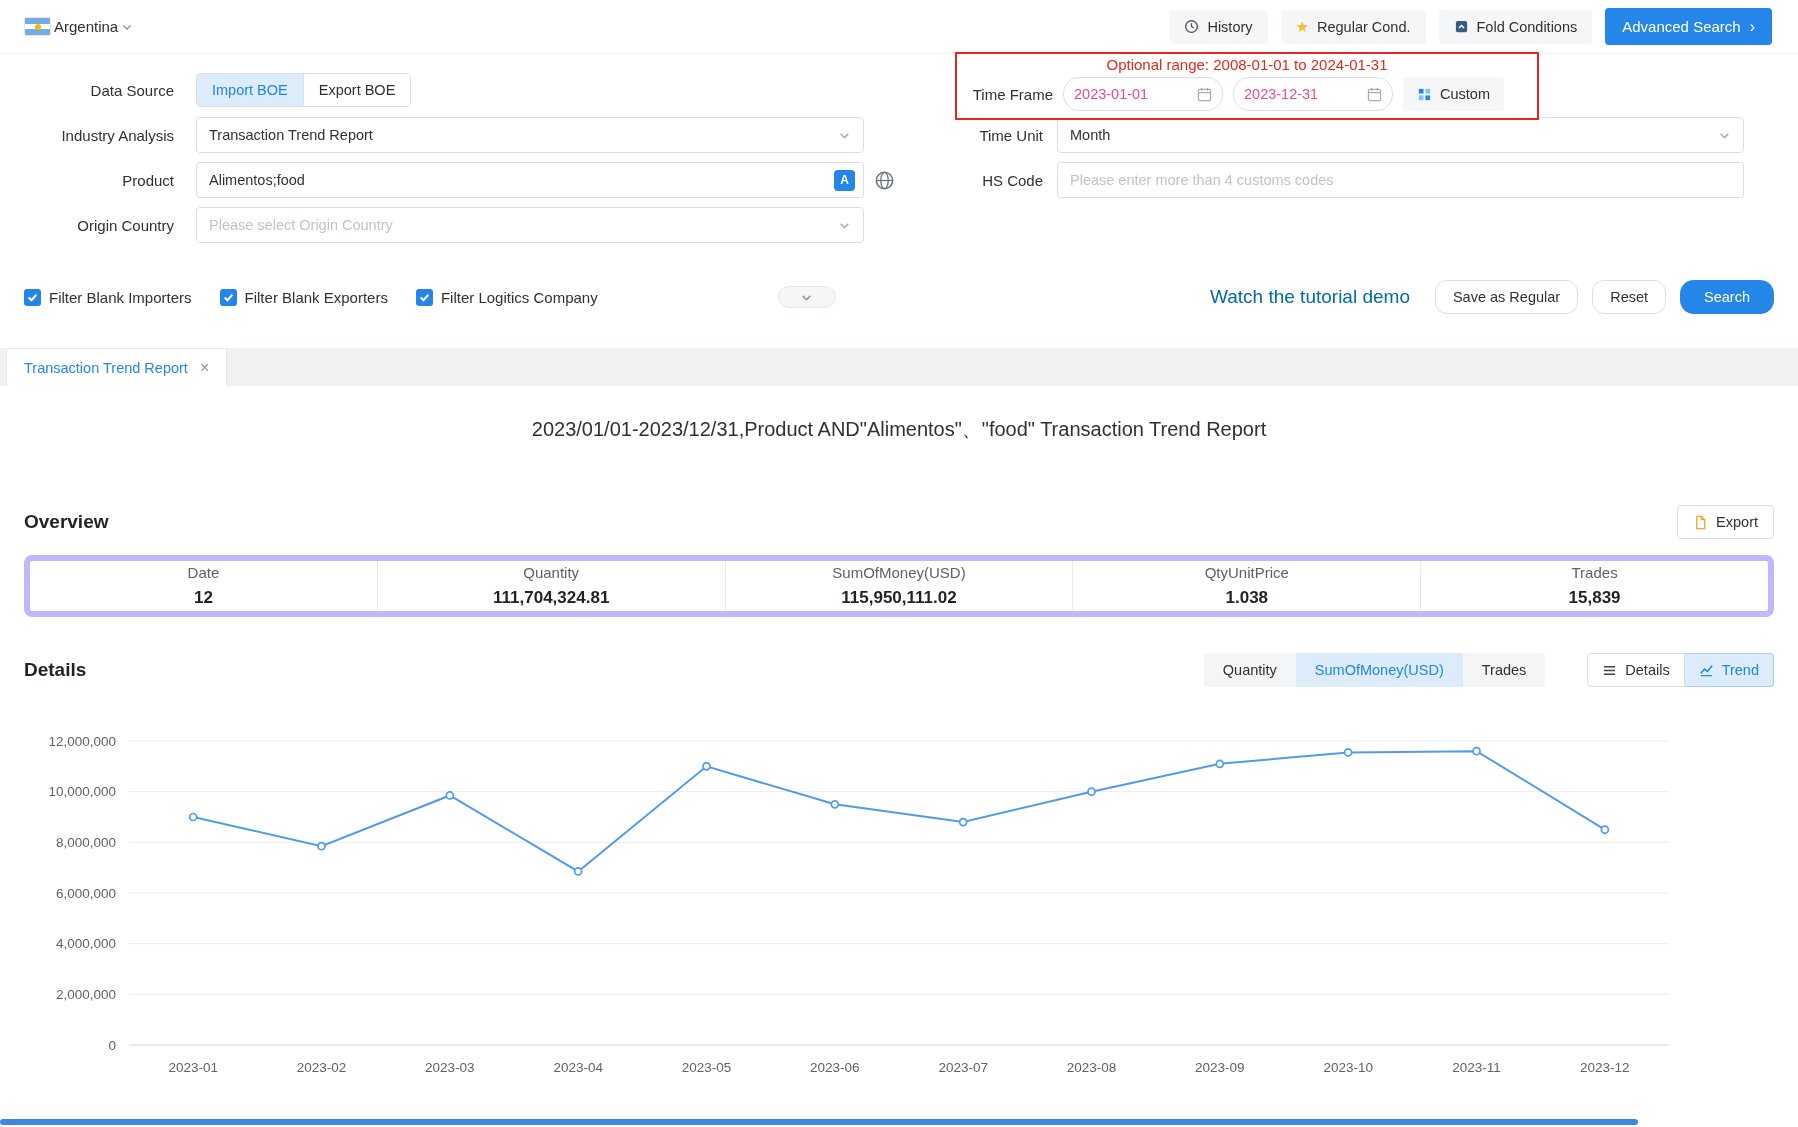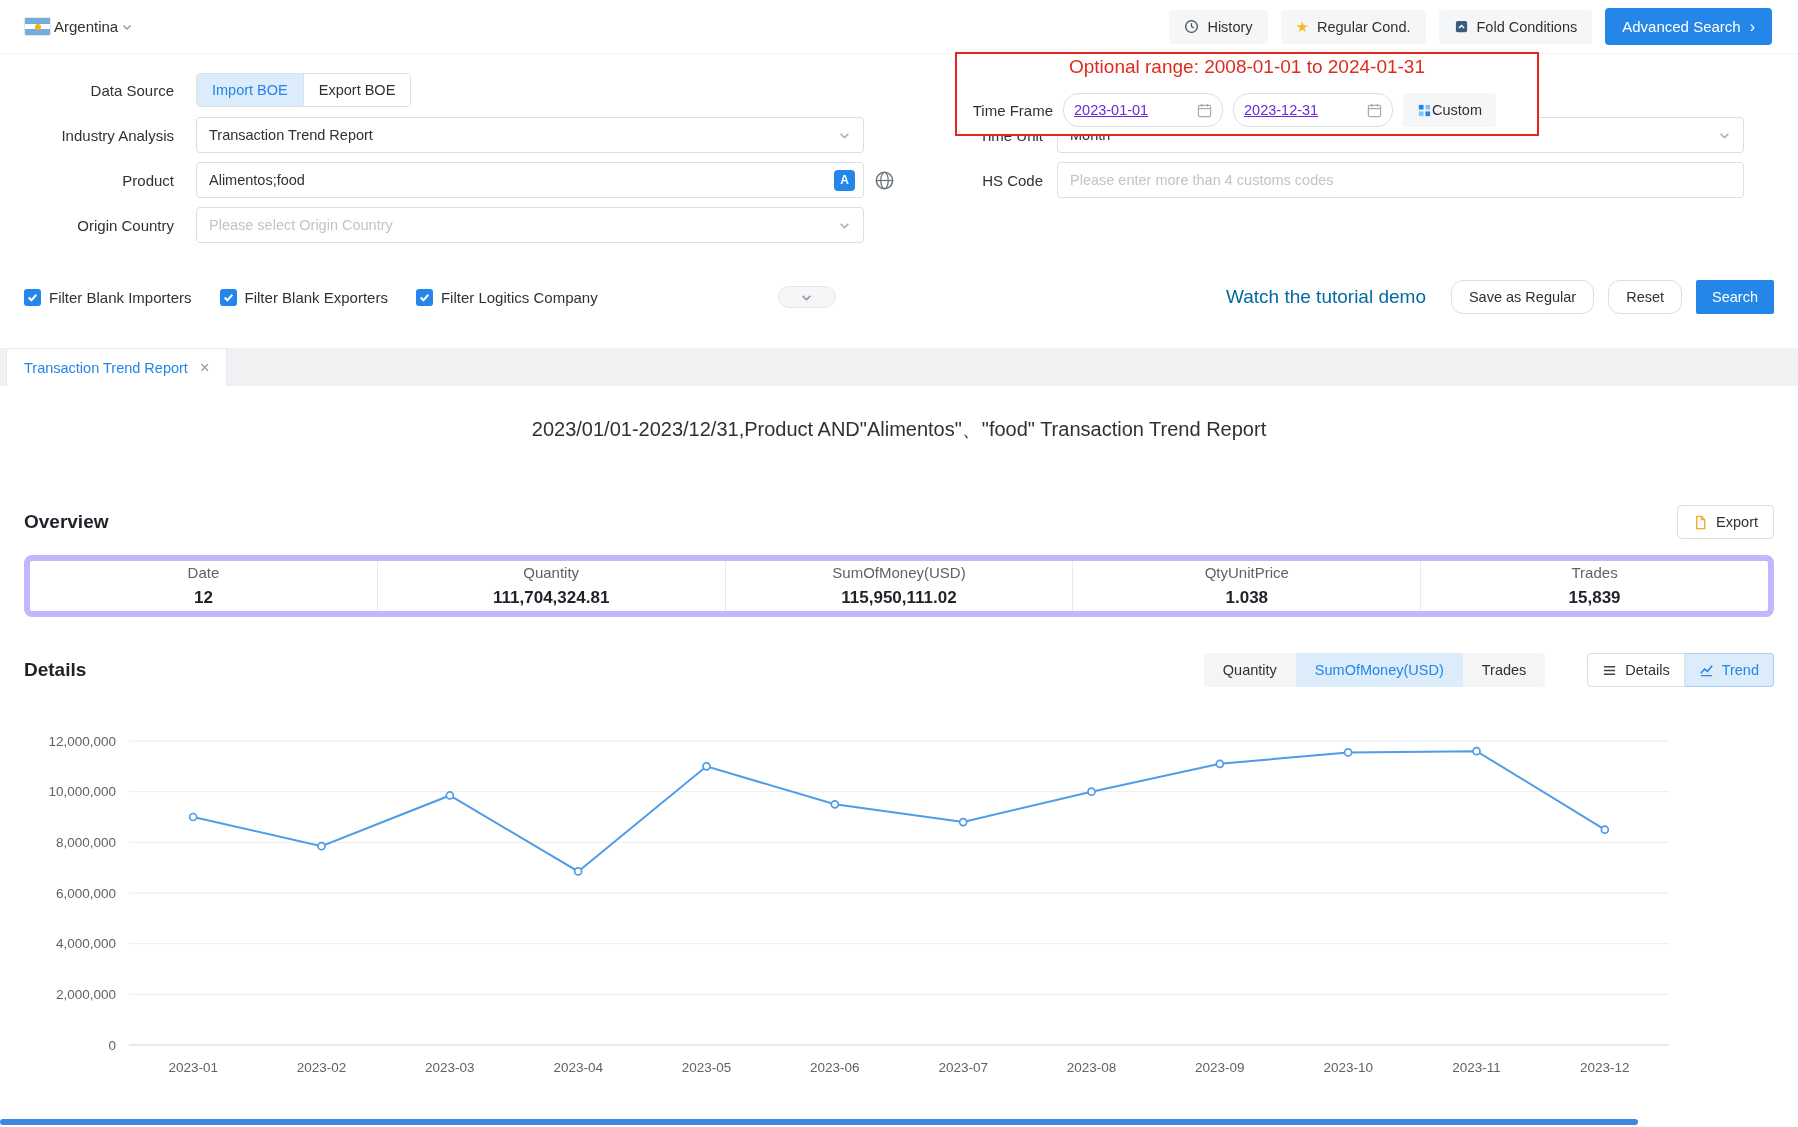--- a/index.html
+++ b/index.html
@@ -52,41 +52,41 @@
                      font-weight:bold; cursor:pointer; }
   .globe-btn { margin-left:10px; display:flex; align-items:center; cursor:pointer; }
 
   .hs-input { flex:1; height:36px; border:1px solid #dcdfe6; border-radius:4px; padding:0 12px;
               font-size:14.5px; color:#303133; outline:none; font-family:inherit; }
   .hs-input::placeholder { color:#bfc4cc; }
 
   
   .red-box { position:absolute; left:955px; top:-2px; width:584px; border:2px solid #e5261c;
              padding:2px 10px 7px; background:#fff; }
-  .optional-range { text-align:center; color:#e02a1f; font-size:19px; margin-bottom:15px; }
+  .optional-range { text-align:center; color:#e02a1f; font-size:15px; margin-bottom:4px; }
   .tf-row { display:flex; align-items:center; gap:10px; }
   .tf-lbl { width:86px; text-align:right; font-size:15px; color:#303133; flex-shrink:0; }
   .date-input { width:160px; height:34px; border:1px solid #dcdfe6; border-radius:16px; display:flex;
                 align-items:center; justify-content:space-between; padding:0 10px; font-size:14.5px;
-                color:#6d28d9; cursor:pointer; background:#fff;text-decoration:underline; }
-  .custom-btn { display:flex; align-items:center; background:#f5f6f7; border:none; border-radius:4px;
+                color:#ec4899; cursor:pointer; background:#fff; }
+  .custom-btn { display:flex; align-items:center; gap:8px; background:#f5f6f7; border:none; border-radius:4px;
                 height:34px; padding:0 14px; font-size:14.5px; color:#303133; cursor:pointer; font-family:inherit; }
 
   
   .filter-row { display:flex; align-items:center; margin-top:28px; height:34px; }
   .cb-item { display:flex; align-items:center; gap:8px; margin-right:28px; font-size:15px; color:#303133; cursor:pointer; }
   .cb { width:17px; height:17px; background:#2386e8; border-radius:3px; display:inline-flex;
         align-items:center; justify-content:center; flex-shrink:0; }
   .expand-pill { margin-left:152px; width:58px; height:22px; border-radius:11px; background:#f5f6f7;
                  border:1px solid #e4e7ed; display:flex; align-items:center; justify-content:center; cursor:pointer; }
   .filter-spacer { flex:1; }
   .link { color:#0369a1; font-size:19px; cursor:pointer; margin-right:25px; }
   .btn-plain { background:#fff; border:1px solid #dcdfe6; border-radius:12px; padding:8px 17px;
                font-size:14.5px; color:#303133; cursor:pointer; margin-right:14px; font-family:inherit; }
-  .btn-search { background:#2386e8; color:#fff; border:none; border-radius:2px; padding:9px 16px;
+  .btn-search { background:#2386e8; color:#fff; border:none; border-radius:14px; padding:9px 24px;
                 font-size:14.5px; cursor:pointer; font-family:inherit; }
 
   
   .tab-strip { height:38px; background:#f0f1f2; display:flex; align-items:stretch; }
   .tab { margin-left:6px; background:#fff; display:flex; align-items:center; gap:12px; padding:0 17px;
          font-size:14.5px; color:#2386e8; cursor:pointer; border:1px solid #e4e7ed; border-bottom:none; }
   .tab-close { color:#909399; font-size:16px; line-height:1; cursor:pointer; }
 
   
   .report { padding:0 24px; }

